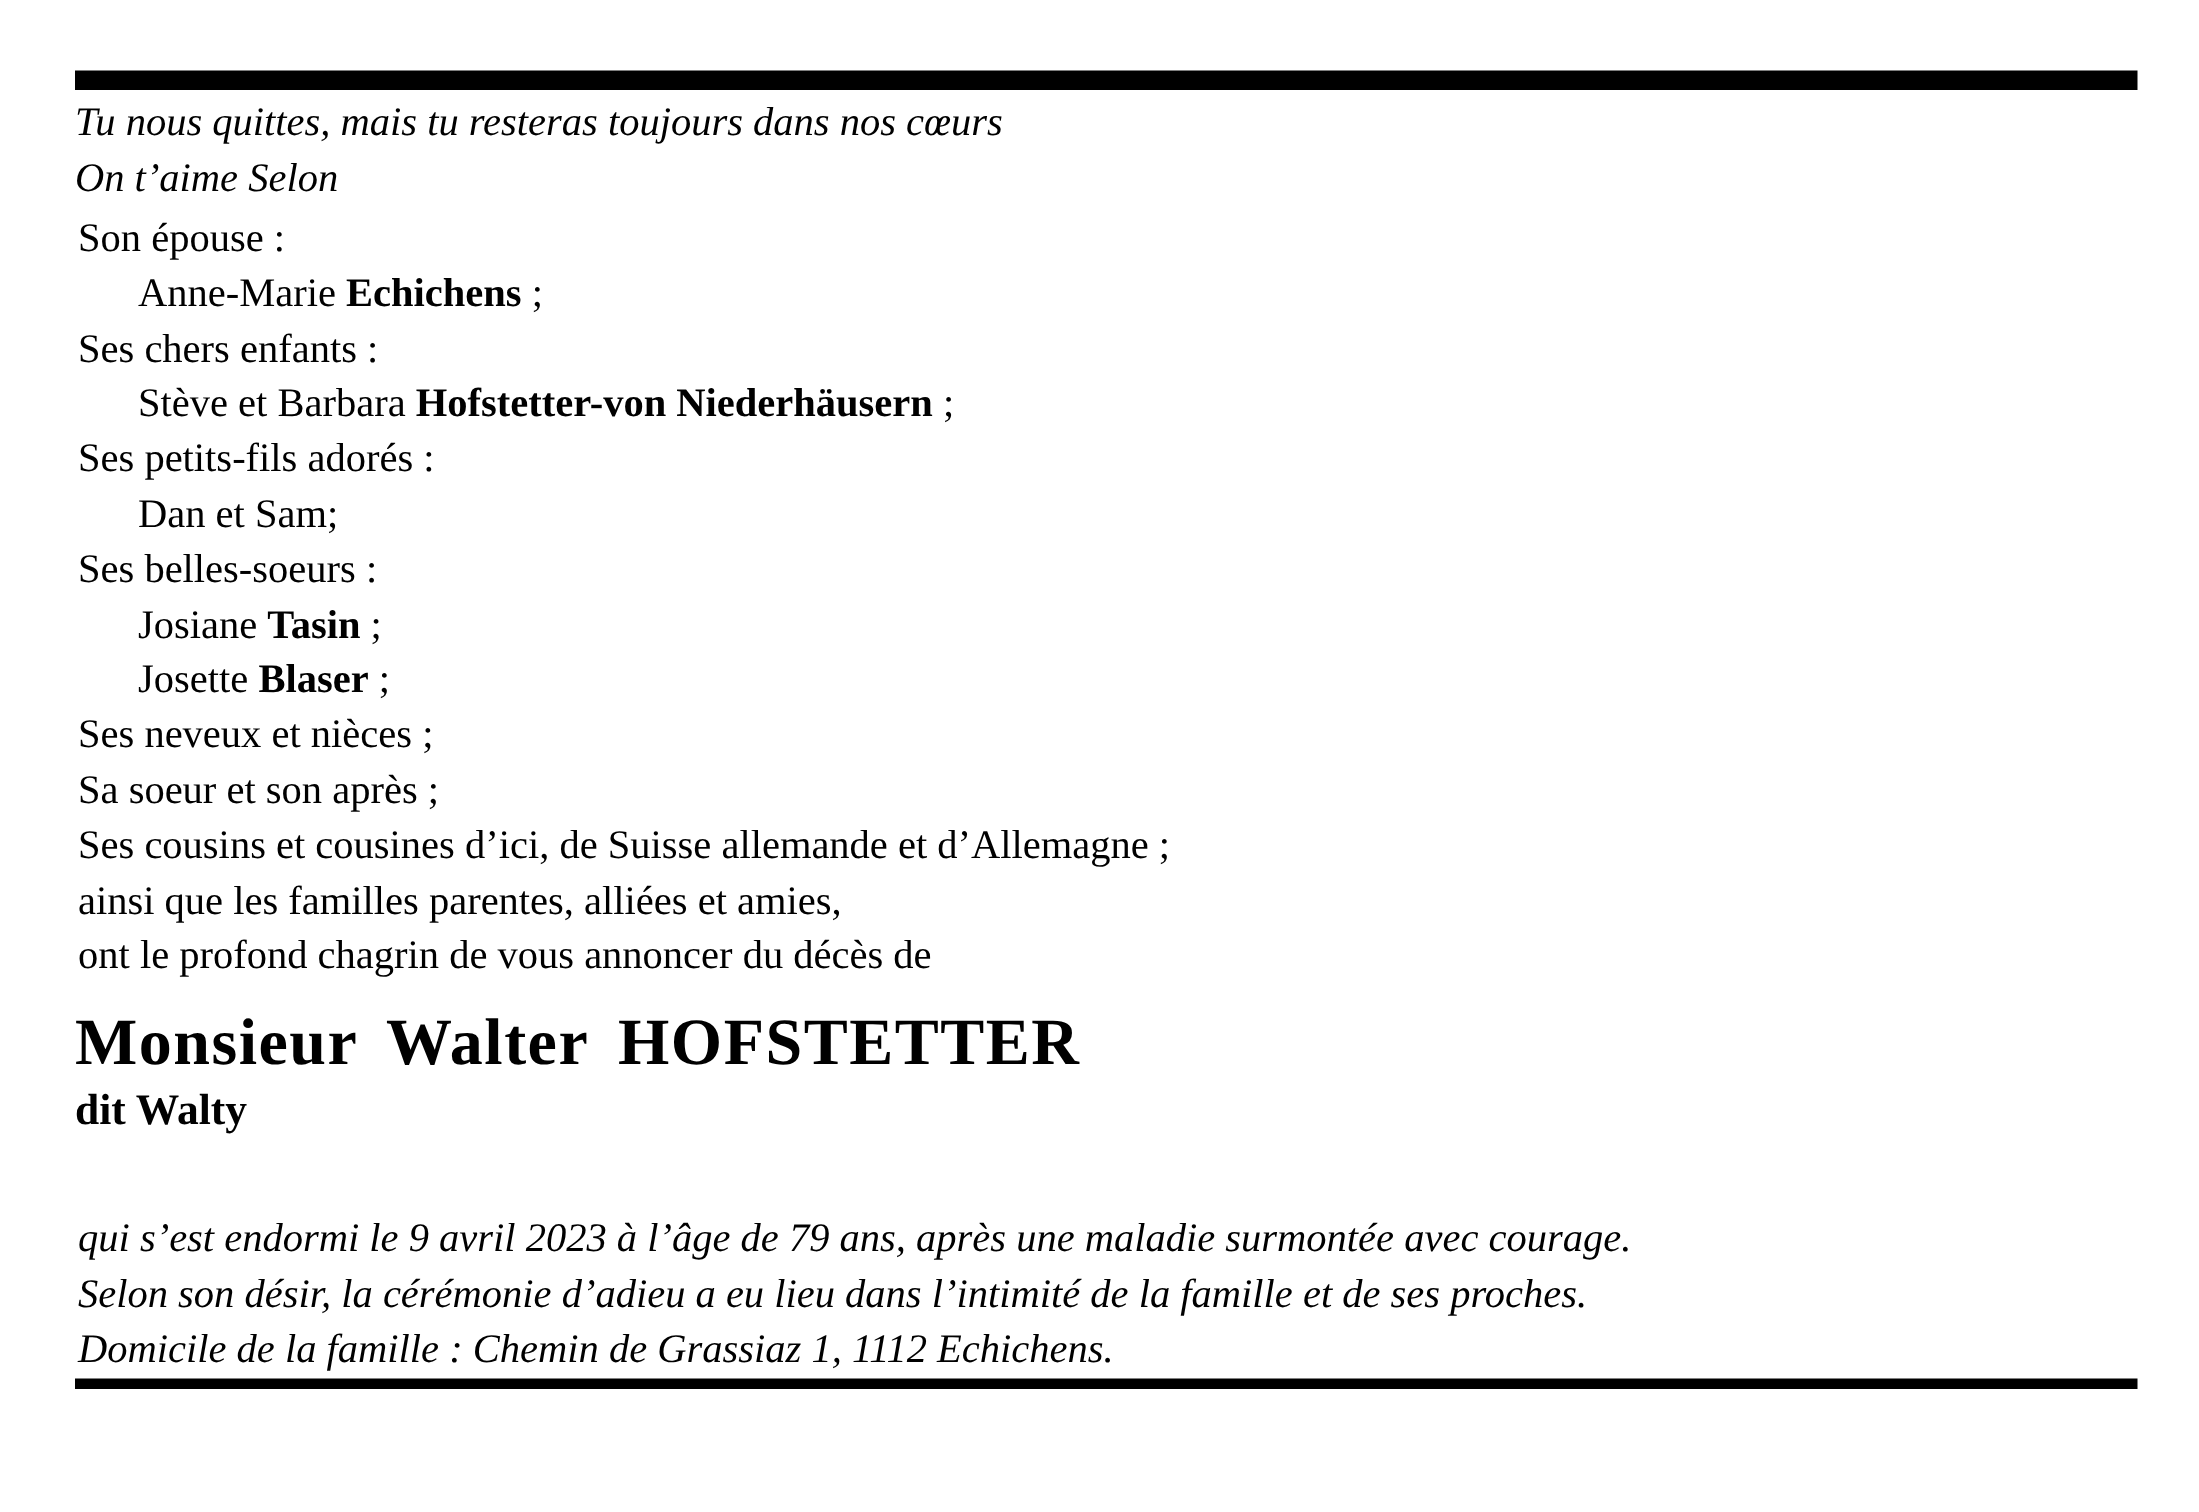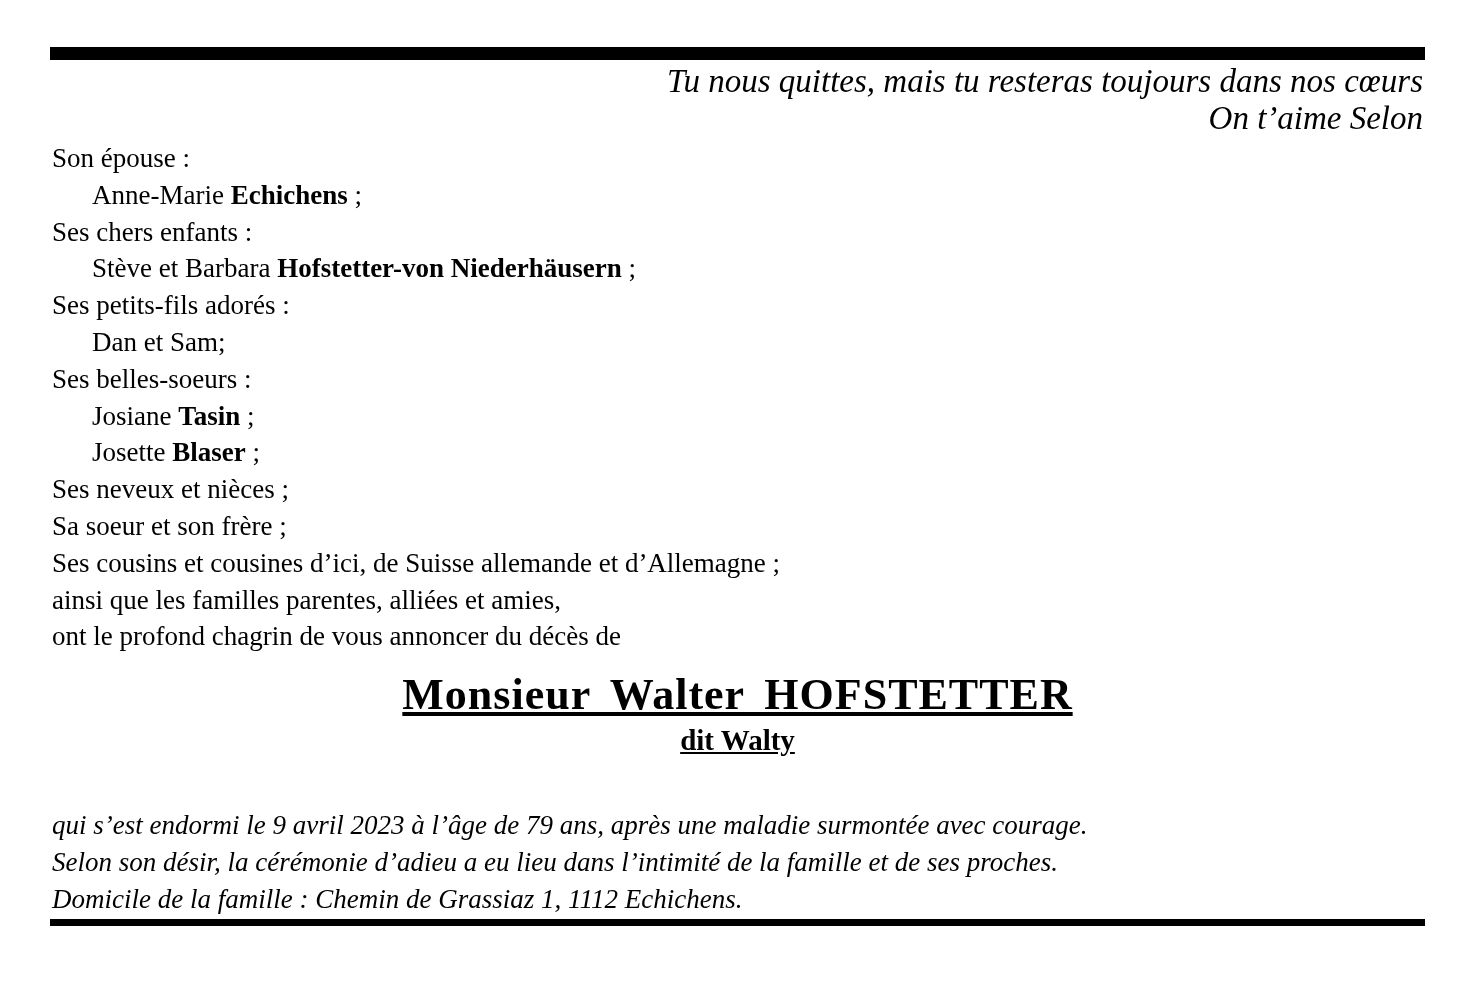--- a/index.html
+++ b/index.html
@@ -24,39 +24,37 @@
     background: #000000;
     margin-top: 47px;
   }
   .rule-bottom {
     height: 7px;
     background: #000000;
     margin-top: 1px;
   }
   .epigraph {
     margin-top: 3px;
-    text-align: right;
+    text-align: left;
     font-style: italic;
-    font-size: 33px;
+    font-size: 27px;
     line-height: 37px;
     padding-right: 2px;
   }
   .family {
     margin-top: 3px;
     margin-left: 2px;
     font-size: 27px;
     line-height: 36.8px;
   }
   .family .line.indent {
     padding-left: 40px;
   }
   .title-block {
     margin-top: 14px;
-    text-align: center;
-    text-decoration: underline;
   }
   .deceased-name {
     font-size: 44px;
     font-weight: bold;
     line-height: 52px;
     letter-spacing: 1px;
     word-spacing: 8px;
   }
   .alias {
     font-size: 29px;
@@ -89,21 +87,21 @@
         <div class="line">Son épouse :</div>
         <div class="line indent">Anne-Marie <b>Echichens</b> ;</div>
         <div class="line">Ses chers enfants :</div>
         <div class="line indent">Stève et Barbara <b>Hofstetter-von Niederhäusern</b> ;</div>
         <div class="line">Ses petits-fils adorés :</div>
         <div class="line indent">Dan et Sam;</div>
         <div class="line">Ses belles-soeurs :</div>
         <div class="line indent">Josiane <b>Tasin</b> ;</div>
         <div class="line indent">Josette <b>Blaser</b> ;</div>
         <div class="line">Ses neveux et nièces ;</div>
-        <div class="line">Sa soeur et son frère ;</div>
+        <div class="line">Sa soeur et son après ;</div>
         <div class="line">Ses cousins et cousines d’ici, de Suisse allemande et d’Allemagne ;</div>
         <div class="line">ainsi que les familles parentes, alliées et amies,</div>
         <div class="line">ont le profond chagrin de vous annoncer du décès de</div>
       </div>
 
     <div class="title-block">
       <div class="deceased-name">Monsieur Walter HOFSTETTER</div>
       <div class="alias">dit Walty</div>
     </div>
 

